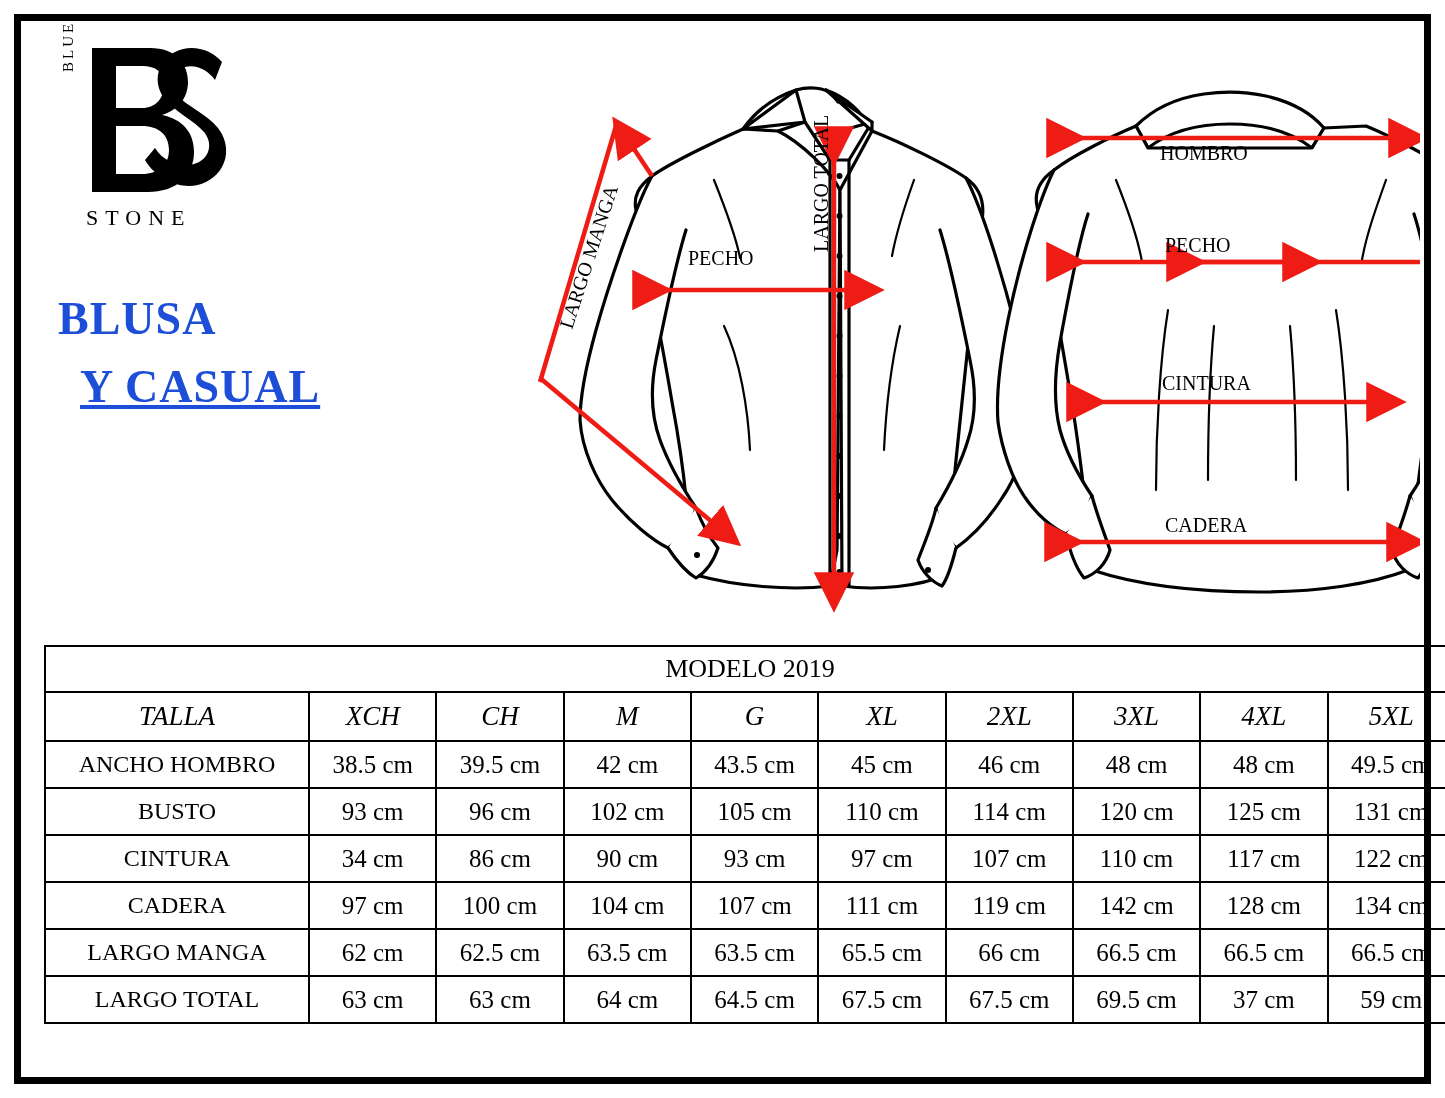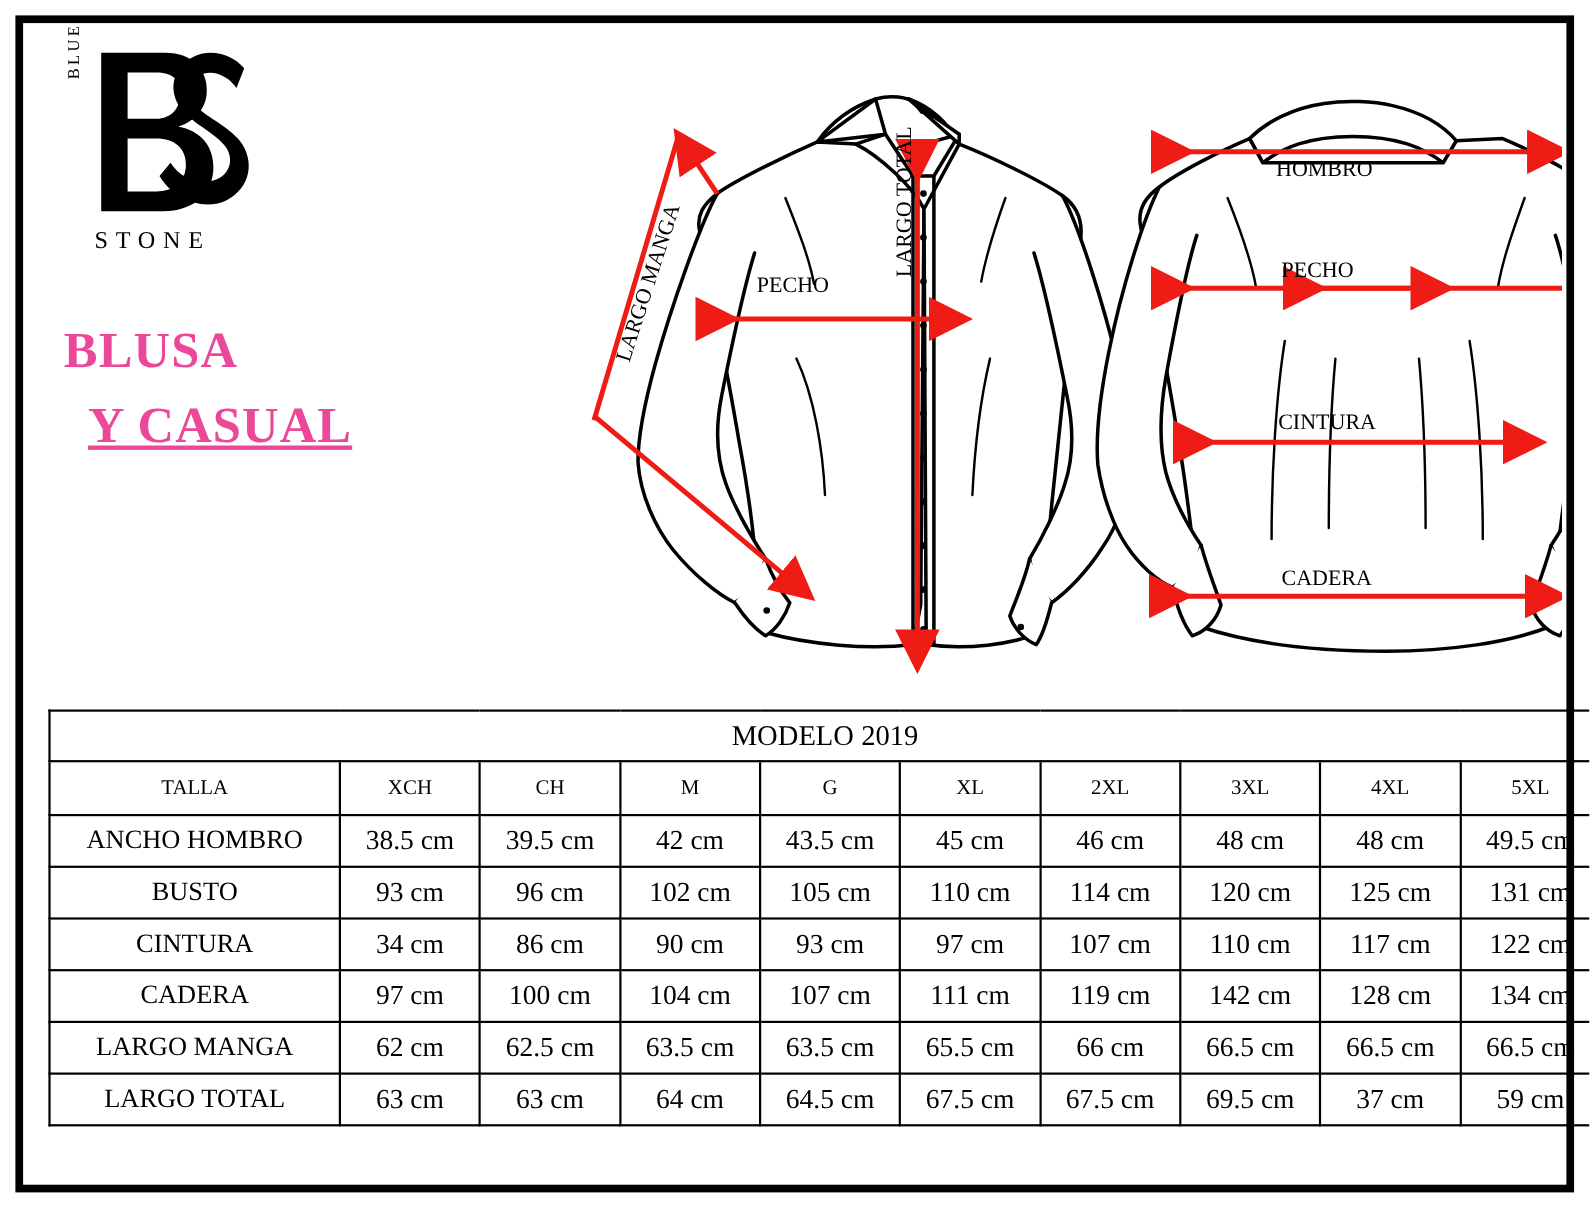--- a/index.html
+++ b/index.html
@@ -69,21 +69,21 @@
     position: absolute;
     left: 58px;
     top: 285px;
     width: 520px;
   }
   .title-line {
     font-family: "Liberation Serif", serif;
     font-weight: bold;
     font-size: 46px;
     letter-spacing: 1px;
-    color: #ec4899;
+    color: #1d4ed8;
     line-height: 1.48;
     white-space: nowrap;
   }
   .title-line.l2 { padding-left: 2px; }
   .title-line.l3 { padding-left: 22px; text-decoration: underline; }
   
   .illustrations {
     position: absolute;
     left: 500px;
     top: 30px;
@@ -114,22 +114,23 @@
     height: 45px;
     padding: 0 2px;
     white-space: nowrap;
     overflow: hidden;
   }
   table.size-table tr.model-row td {
     font-size: 26px;
     height: 44px;
   }
   table.size-table tr.head-row td {
-    font-size: 19px;
+    font-size: 27px;
     height: 47px;
+    font-style: italic;
   }
   table.size-table td.rowlabel {
     font-size: 24px;
   }
   .col-label { width: 253px; }
   .col-size { width: 122px; }
 </style>
 </head>
 <body>
 

